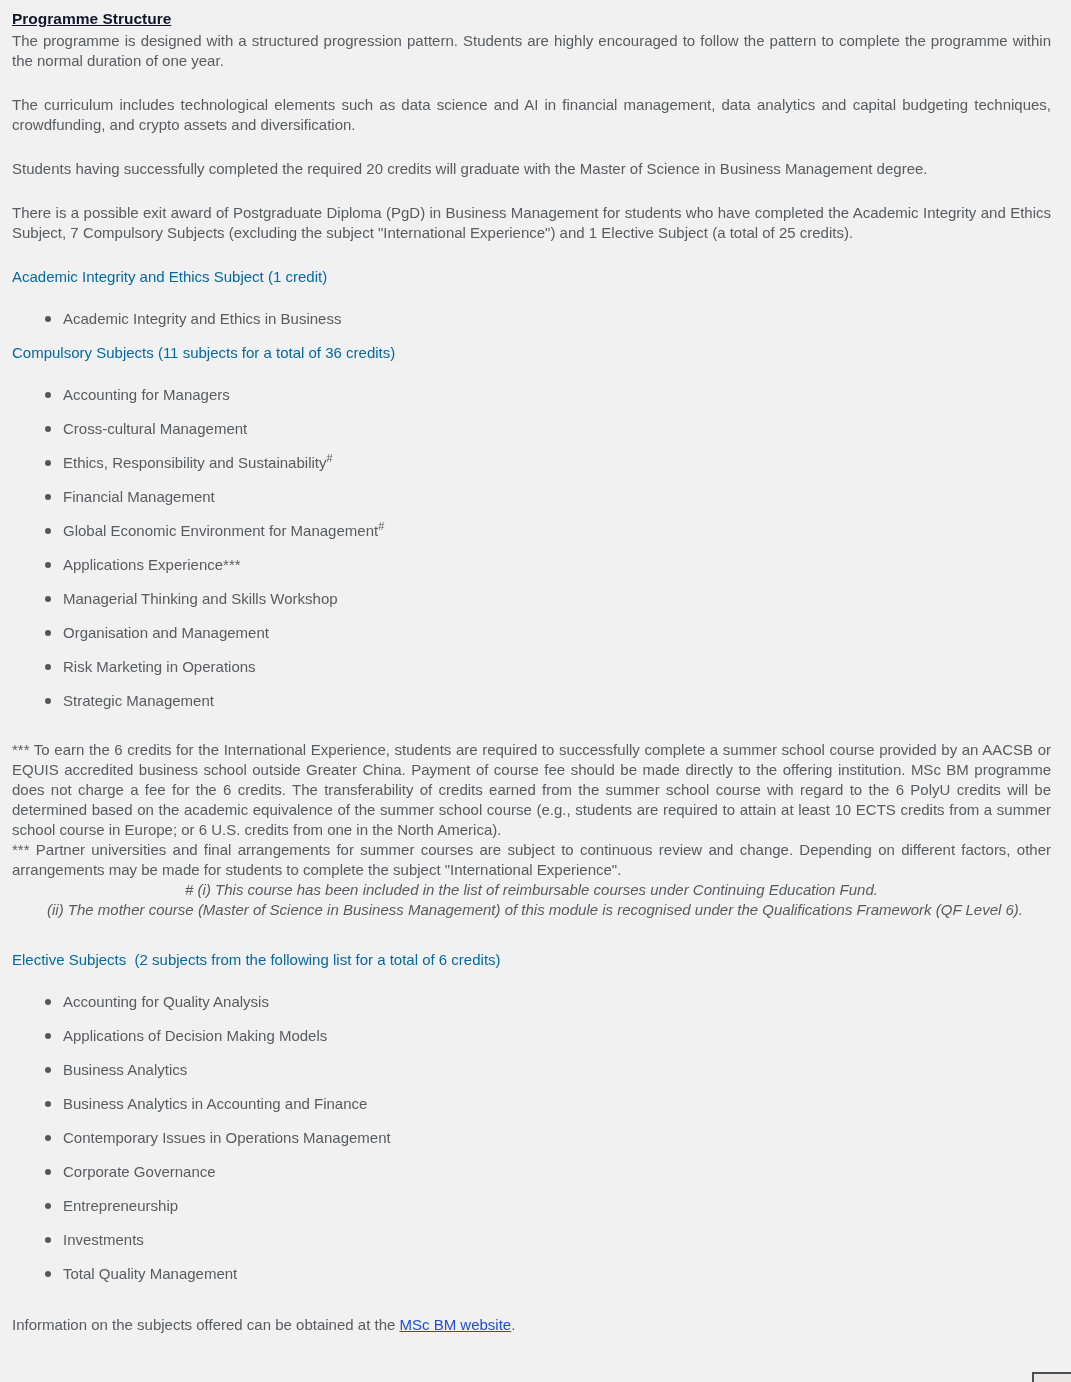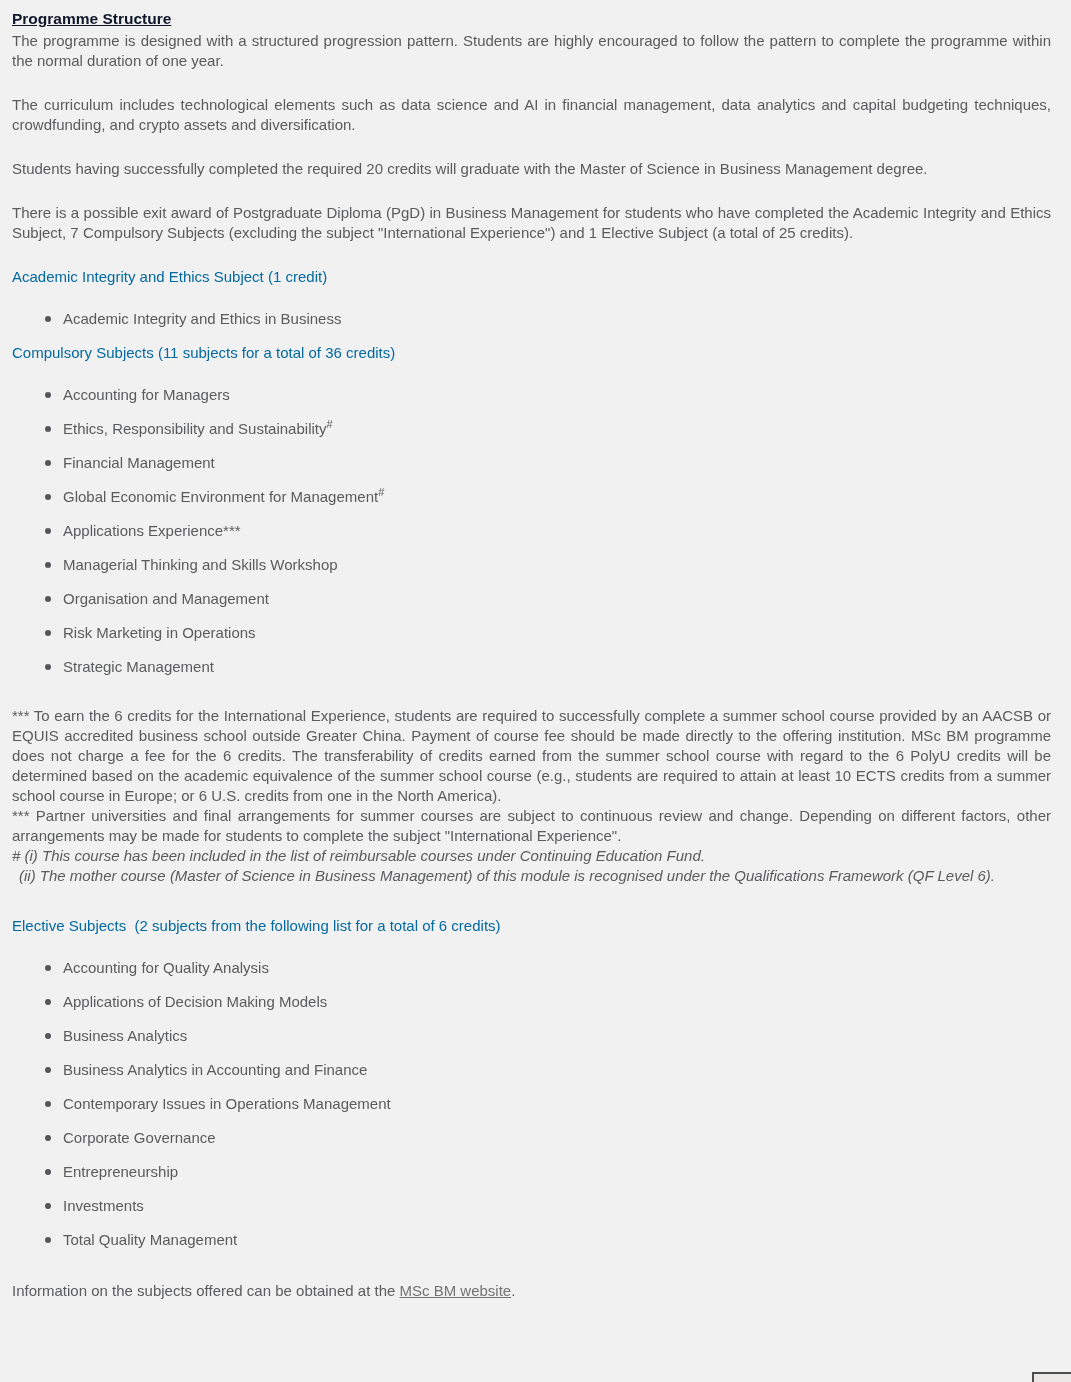--- a/index.html
+++ b/index.html
@@ -61,31 +61,31 @@
   .gap-after-compulsory { margin-bottom: 0; }
   .footnotes {
     margin: 29px 0 0 0;
   }
   .footnotes p {
     margin: 0;
     text-align: justify;
   }
   .footnotes p.fn-italic {
     font-style: italic;
-    text-align: left;
+    text-align: center;
   }
   .footnotes p.fn-indent {
     padding-left: 7px;
   }
   .elective-heading-wrap { margin-top: 30px; }
   .closing-para {
     margin: 31px 0 0 0;
   }
   .closing-para a {
-    color: #737373;
+    color: #1d4ed8;
     text-decoration: underline;
     cursor: pointer;
   }
   .bottom-right-widget {
     position: absolute;
     right: 0;
     bottom: 0;
     width: 39px;
     height: 10px;
     background: #e9e8e6;
@@ -104,20 +104,21 @@
 <p class="body-para">There is a possible exit award of Postgraduate Diploma (PgD) in Business Management for students who have completed the Academic Integrity and Ethics Subject, 7 Compulsory Subjects (excluding the subject "International Experience") and 1 Elective Subject (a total of 25 credits).</p>
 
 <h2 class="section-heading">Academic Integrity and Ethics Subject (1 credit)</h2>
 <ul class="subject-list gap-after-academic">
   <li>Academic Integrity and Ethics in Business</li>
 </ul>
 
 <h2 class="section-heading">Compulsory Subjects (11 subjects for a total of 36 credits)</h2>
 <ul class="subject-list gap-after-compulsory">
   <li><span>Accounting for Managers</span><sup></sup></li>
+  <li><span>Cross-cultural Management</span><sup></sup></li>
   <li><span>Ethics, Responsibility and Sustainability</span><sup>#</sup></li>
   <li><span>Financial Management</span><sup></sup></li>
   <li><span>Global Economic Environment for Management</span><sup>#</sup></li>
   <li><span>Applications Experience***</span><sup></sup></li>
   <li><span>Managerial Thinking and Skills Workshop</span><sup></sup></li>
   <li><span>Organisation and Management</span><sup></sup></li>
   <li><span>Risk Marketing in Operations</span><sup></sup></li>
   <li><span>Strategic Management</span><sup></sup></li>
 </ul>
 

